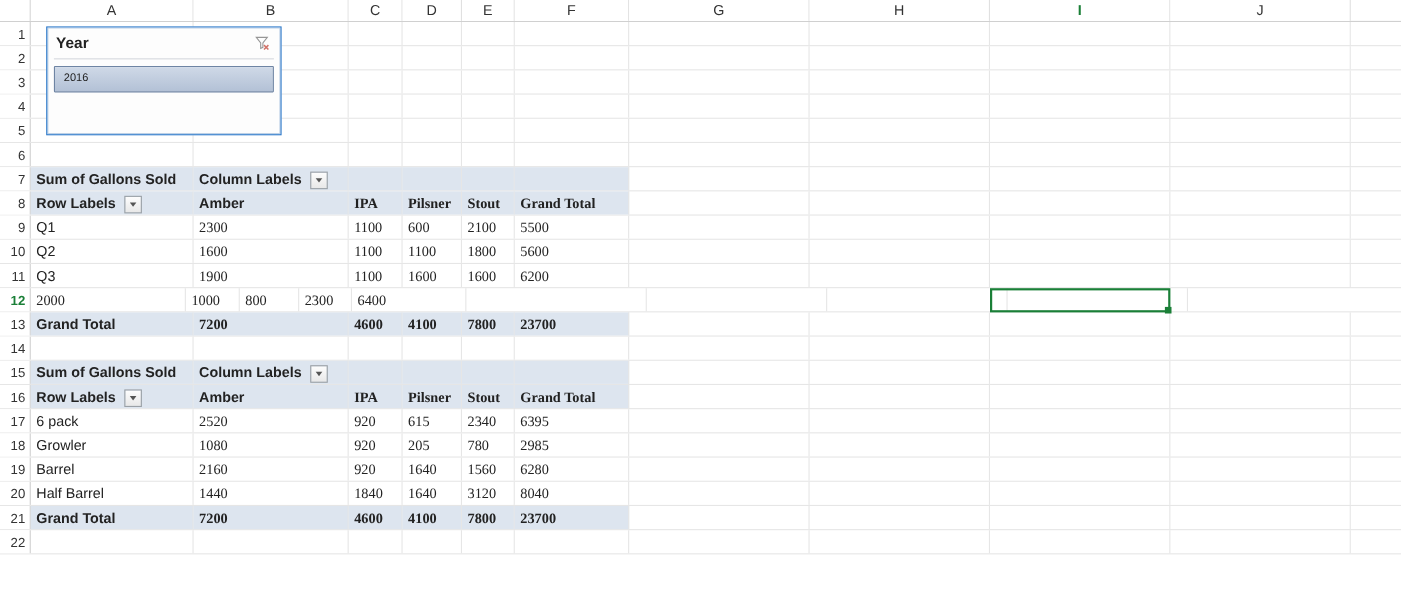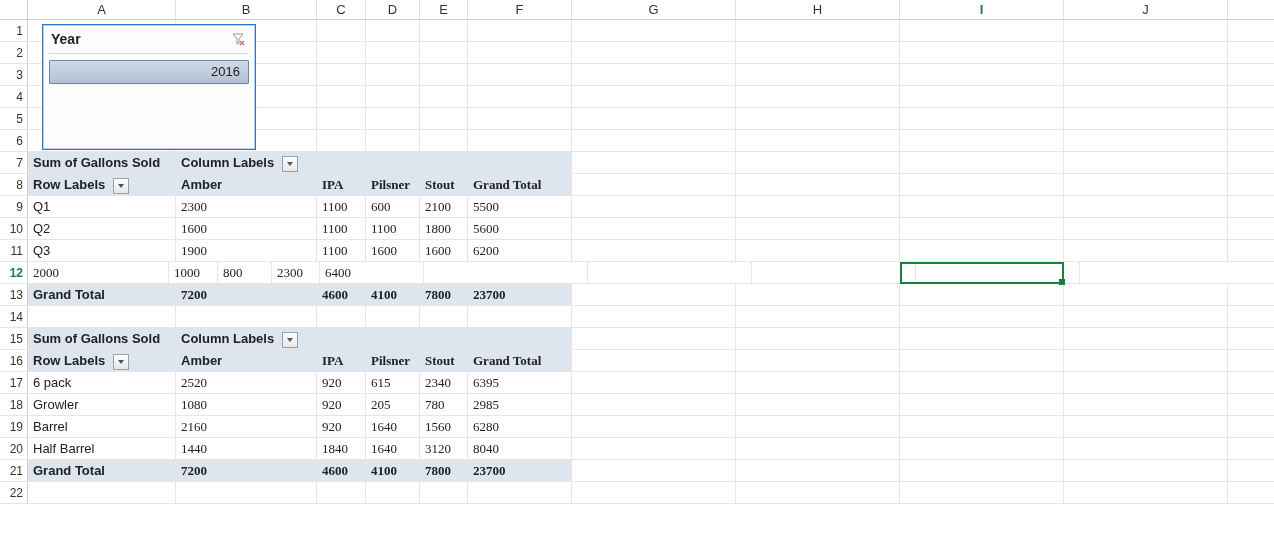--- a/index.html
+++ b/index.html
@@ -68,21 +68,21 @@
 
   
   .cA{width:148px;} .cB{width:141px;} .cC{width:49px;} .cD{width:54px;}
   .cE{width:48px;} .cF{width:104px;} .cG{width:164px;} .cH{width:164px;}
   .cI{width:164px;} .cJ{width:164px;}
 
   
   .slicer {
     position: absolute;
     left: 42px; top: 24px;
-    width: 214px; height: 126px;
+    width: 214px; height: 99px;
     border: 1px solid #2a77c9;
     background: #fdfdfd;
     box-shadow: inset 0 0 0 1px #bcd0e6;
     padding: 4px 6px 6px 6px;
   }
   .slicer-head {
     display:flex; justify-content:space-between; align-items:center;
     padding: 2px 2px 6px 2px;
     font-weight: 700;
     font-size: 14px;
@@ -94,24 +94,23 @@
     display:inline-flex;align-items:center;justify-content:center;
     opacity:0.7;
   }
   .slicer-item {
     height: 24px;
     border: 1px solid #b6b9bd;
     border-radius: 1px;
     margin-bottom: 6px;
     padding: 0 8px;
     line-height: 22px;
-    font-size: 13px;
+    font-size: 10px;
     background: #fff;
     cursor: pointer;
-    text-align: right;
   }
   .slicer-item.selected {
     background: linear-gradient(#cfd9e7, #b3c1d6);
     border-color: #6e84a3;
   }
   
   .dd-btn {
     display:inline-flex;
     width:16px;height:16px;
     border:1px solid #9aa0a6;

